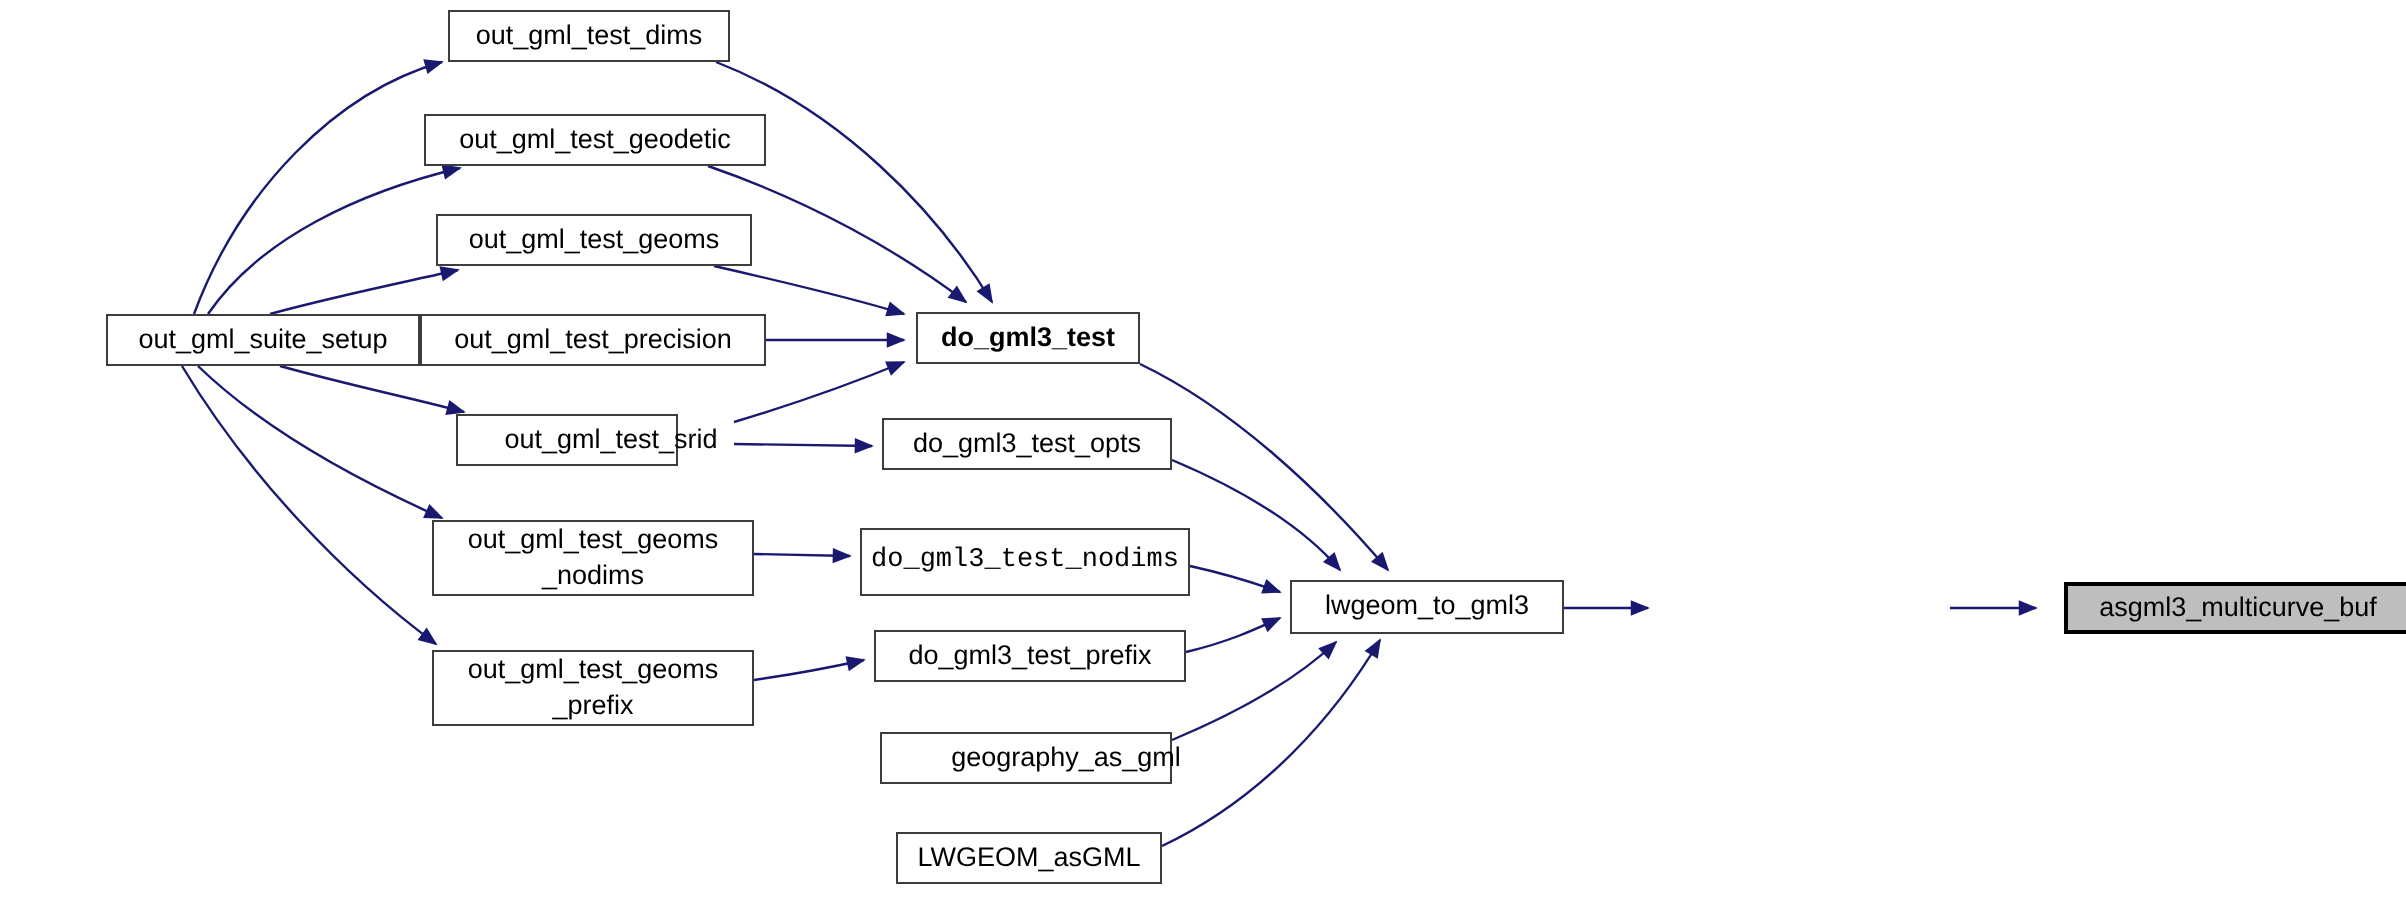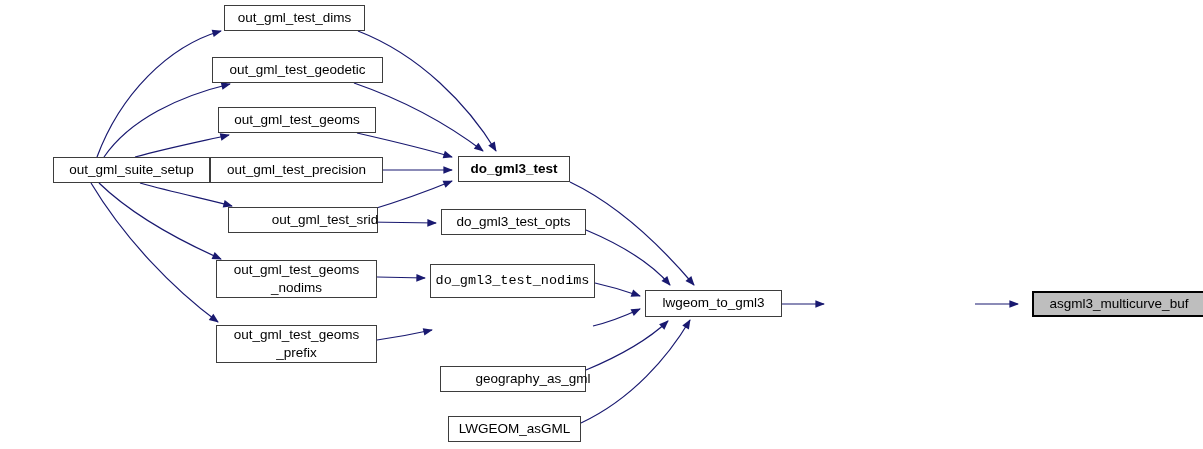--- a/index.html
+++ b/index.html
@@ -94,21 +94,21 @@
   </div>
 
   <div class="node" style="left:218px;top:107px;width:158px;height:26px;">
     <span>out_gml_test_geoms</span>
   </div>
 
   <div class="node" style="left:210px;top:157px;width:173px;height:26px;">
     <span>out_gml_test_precision</span>
   </div>
 
-  <div class="node" style="left:228px;top:207px;width:150px;height:26px;padding-left:44px;">
+  <div class="node" style="left:228px;top:207px;width:111px;height:26px;padding-left:44px;">
     <span>out_gml_test_srid</span>
   </div>
 
   <div class="node" style="left:216px;top:260px;width:161px;height:38px;">
     <span>out_gml_test_geoms</span>
     <span>_nodims</span>
   </div>
 
   <div class="node" style="left:216px;top:325px;width:161px;height:38px;">
     <span>out_gml_test_geoms</span>
@@ -120,20 +120,23 @@
   </div>
 
   <div class="node" style="left:441px;top:209px;width:145px;height:26px;">
     <span>do_gml3_test_opts</span>
   </div>
 
   <div class="node" style="left:430px;top:264px;width:165px;height:34px;font-family:Liberation Mono, monospace;">
     <span>do_gml3_test_nodims</span>
   </div>
 
+  <div class="node" style="left:437px;top:315px;width:156px;height:26px;">
+    <span>do_gml3_test_prefix</span>
+  </div>
 
   <div class="node" style="left:440px;top:366px;width:146px;height:26px;padding-left:40px;">
     <span>geography_as_gml</span>
   </div>
 
   <div class="node" style="left:448px;top:416px;width:133px;height:26px;">
     <span>LWGEOM_asGML</span>
   </div>
 
   <div class="node" style="left:645px;top:290px;width:137px;height:27px;">

